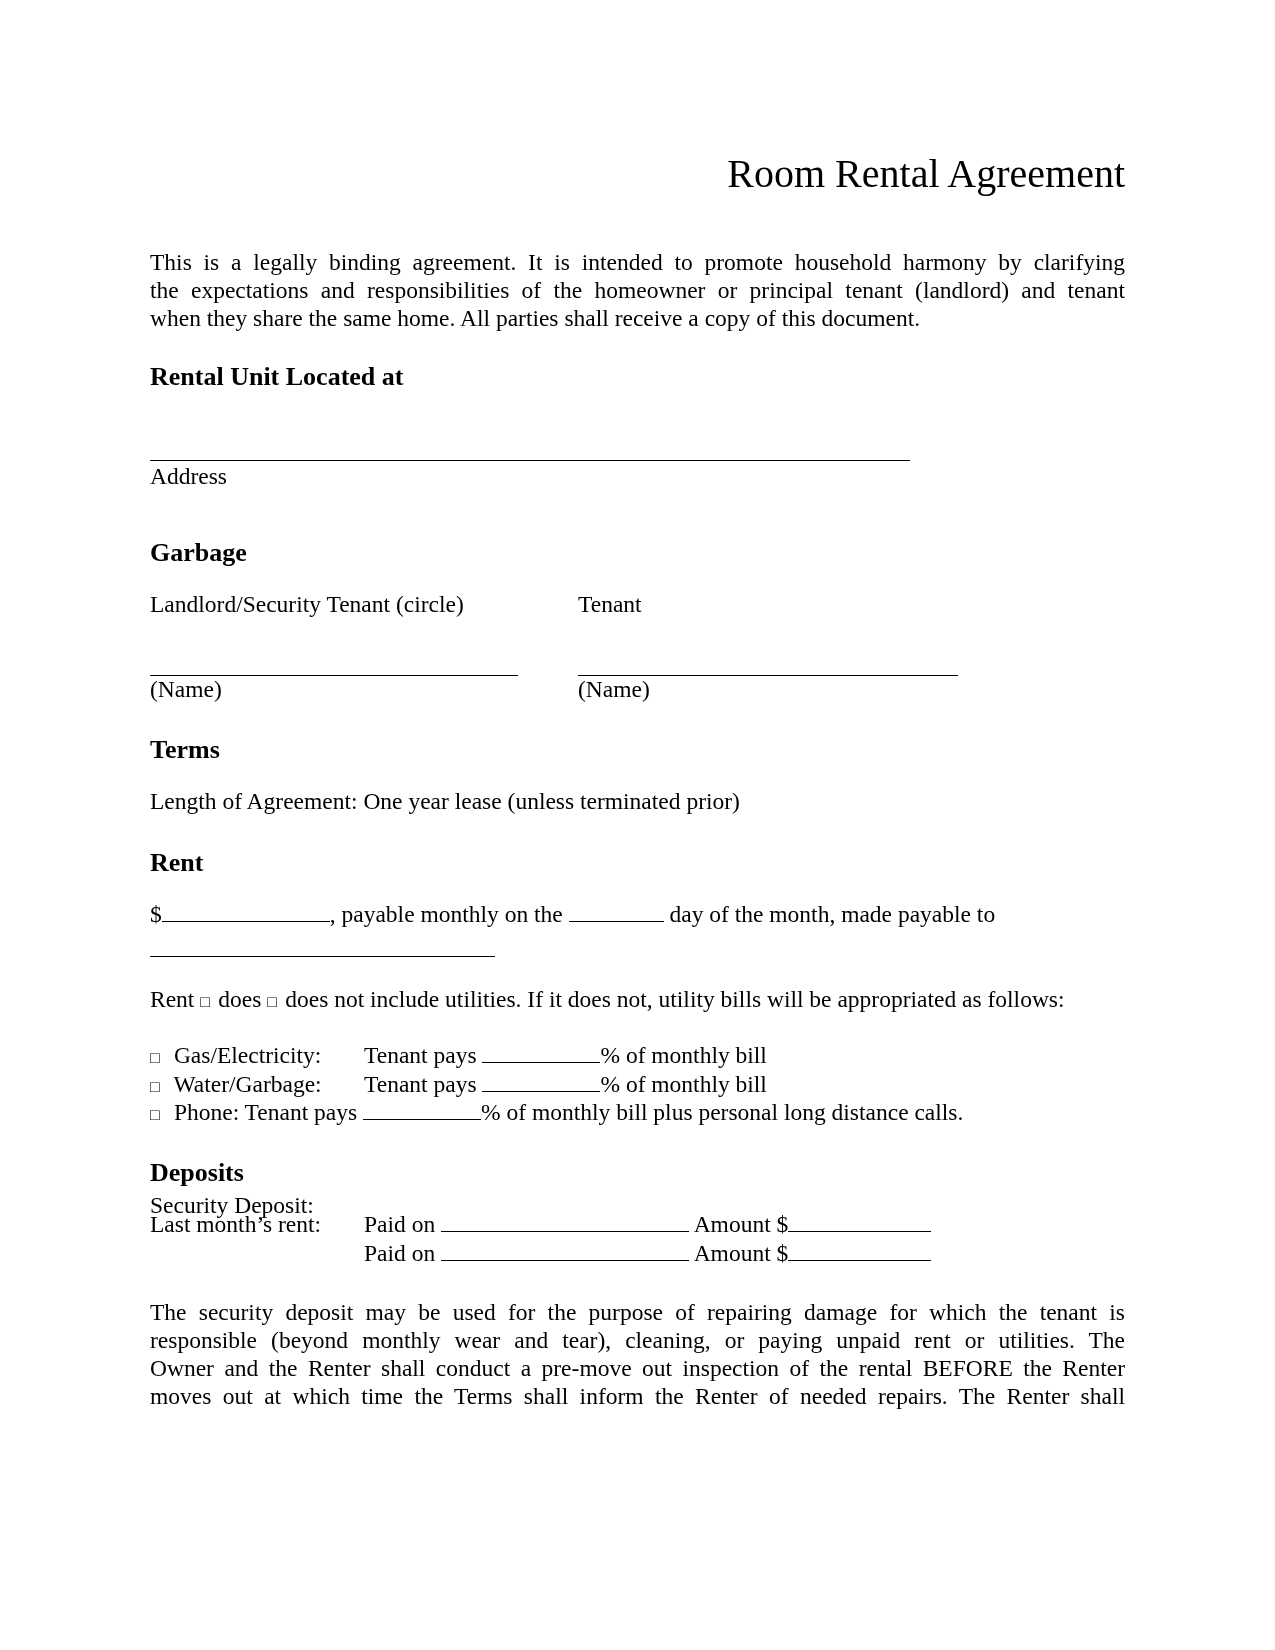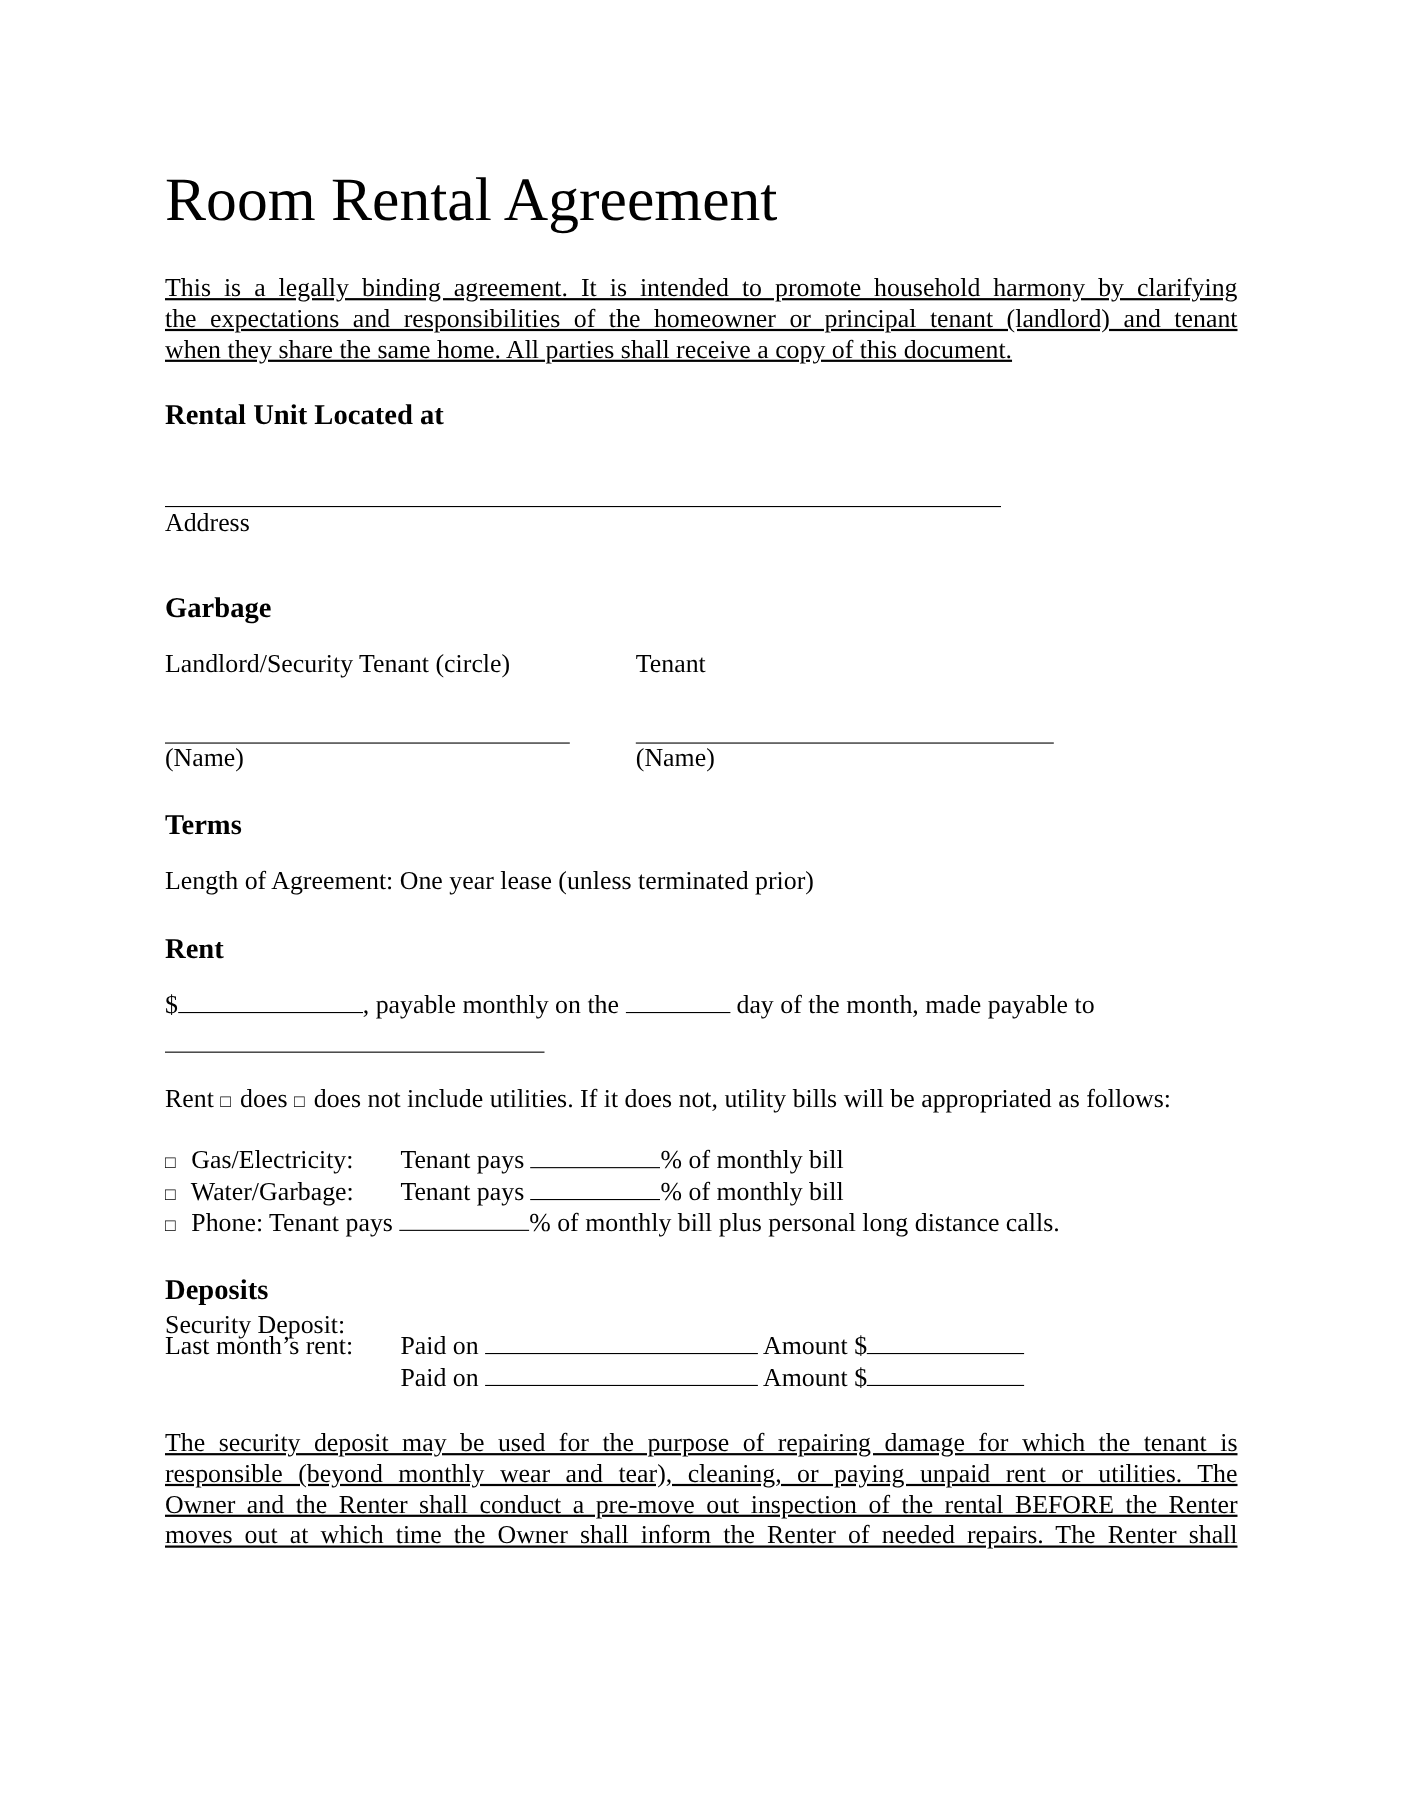--- a/index.html
+++ b/index.html
@@ -1,20 +1,20 @@
 <!DOCTYPE html>
 <html><head>
 <meta charset="utf-8">
 <style>
   html, body { margin: 0; padding: 0; background: #fff; }
   body { width: 1275px; height: 1650px; position: relative; font-family: "Liberation Serif", serif; color: #000; overflow: hidden; }
   .page { position: absolute; left: 150px; top: 0; width: 975px; }
-  .title { position: absolute; top: 150px; left: 0; width: 975px; text-align: left; font-size: 56px; }
+  .title { position: absolute; top: 150px; left: 0; width: 975px; text-align: right; font-size: 40px; }
   .p { position: absolute; left: 0; font-size: 23.5px; line-height: 30px; }
-  .just { text-align: justify; text-align-last: justify; width: 975px; text-decoration: underline; }
+  .just { text-align: justify; text-align-last: justify; width: 975px; }
   .just.last { text-align-last: left; }
   .h { position: absolute; left: 0; font-size: 26px; font-weight: bold; }
   .line { display: inline-block; border-bottom: 1.5px solid #000; height: 1px; vertical-align: baseline; }
   .abs { position: absolute; font-size: 23.5px; }
   .cb { font-size: 16px; display: inline-block; width: 18px; }
 </style>
 </head>
 <body>
 
 <div class="page">
@@ -89,14 +89,14 @@
   <div class="abs" style="top:1192px;left:0">Security Deposit:</div>
   <div class="abs" style="top:1240px;left:214px;white-space:nowrap">
     <span>Paid on</span>
     <span class="line" style="width:248px"></span>
     <span>Amount $</span><span class="line" style="width:143px"></span>
   </div>
 
   <div class="p just" style="top:1297px">The security deposit may be used for the purpose of repairing damage for which the tenant is</div>
   <div class="p just" style="top:1325px">responsible (beyond monthly wear and tear), cleaning, or paying unpaid rent or utilities. The</div>
   <div class="p just" style="top:1353px">Owner and the Renter shall conduct a pre-move out inspection of the rental BEFORE the Renter</div>
-  <div class="p just" style="top:1381px">moves out at which time the Owner shall inform the Renter of needed repairs. The Renter shall</div>
+  <div class="p just" style="top:1381px">moves out at which time the Terms shall inform the Renter of needed repairs. The Renter shall</div>
 </div>
 
 </body></html>

